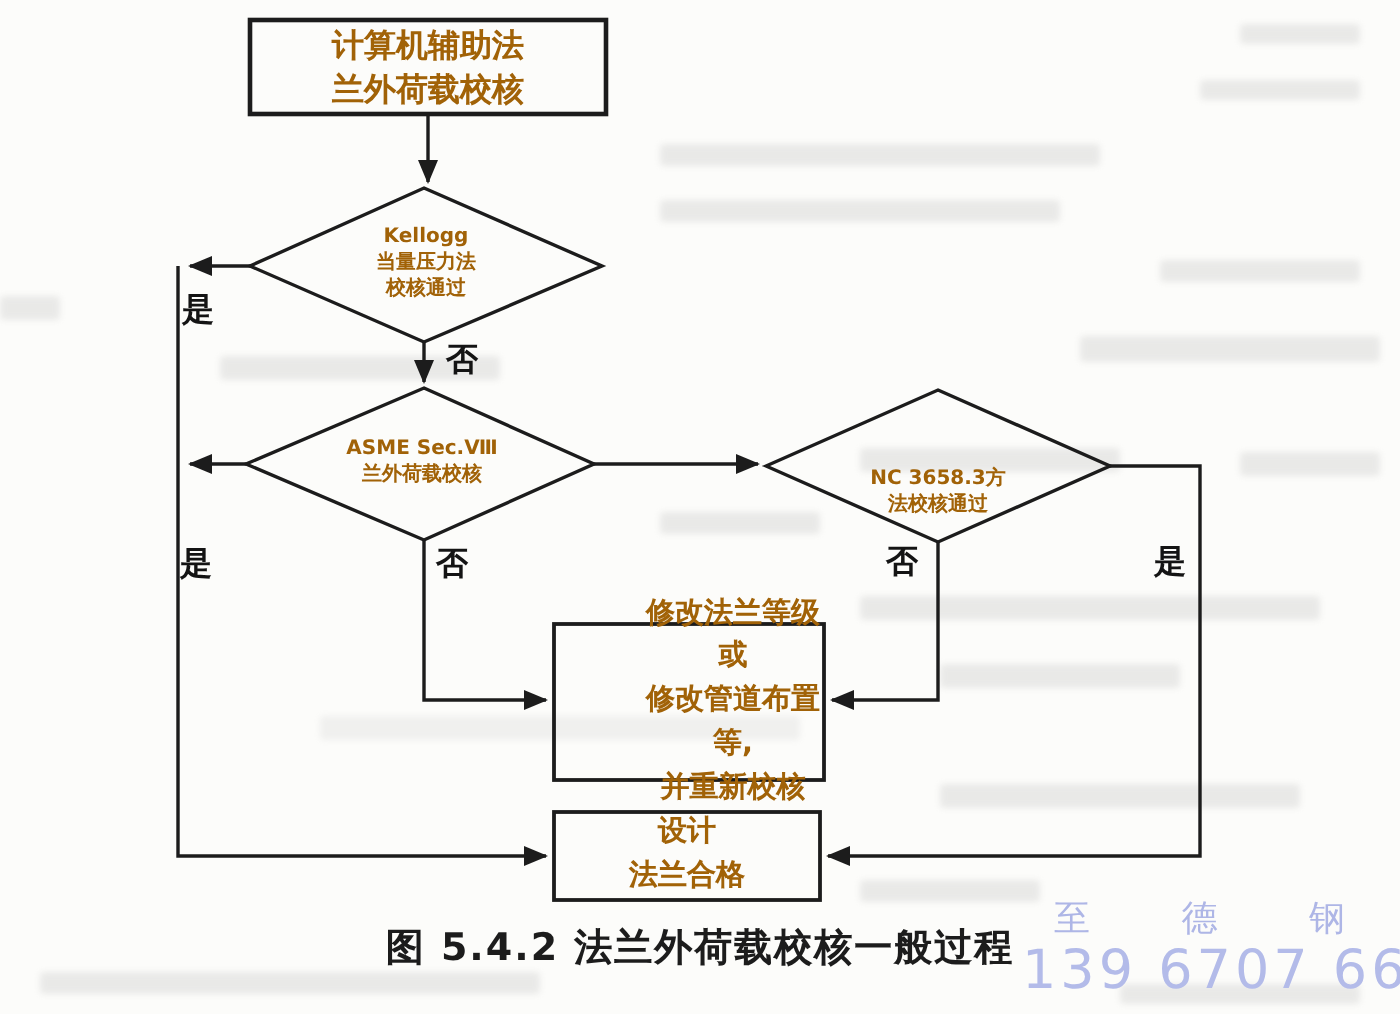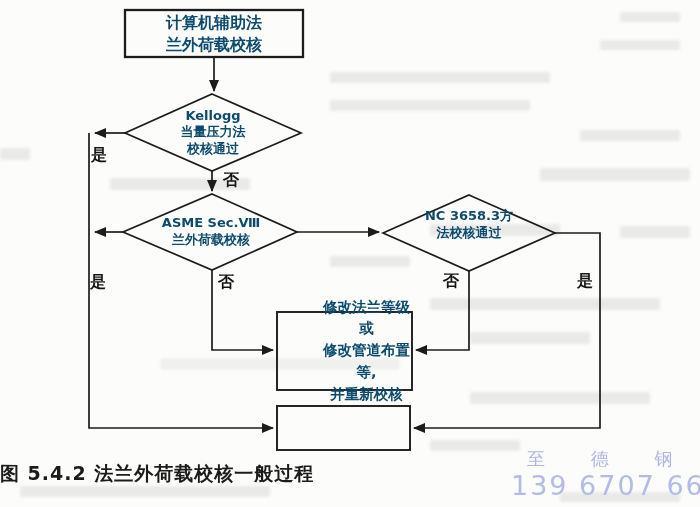--- a/index.html
+++ b/index.html
@@ -24,36 +24,37 @@
   }
   .chart-svg { position: absolute; left: 0; top: 0; }
   .node-label {
     position: absolute;
     display: flex;
     align-items: center;
     justify-content: center;
     text-align: center;
     white-space: pre-line;
     font-weight: 600;
-    color: #0c4a6e;
+    color: #a16207;
   }
   .lbl-process-top   { font-size: 16px; line-height: 1.35; }
-  .lbl-decision      { font-size: 13px; line-height: 1.28; }
+  .lbl-decision      { font-size: 10px; line-height: 1.28; }
   .lbl-process       { font-size: 14.5px; line-height: 1.5; }
   .edge-label {
     position: absolute;
     font-size: 16px;
     font-weight: 600;
     color: #141414;
     line-height: 1;
   }
   .caption {
     position: absolute;
     left: 0; right: 0;
     top: 461px;
+    text-align: center;
     font-size: 19px;
     font-weight: 700;
     letter-spacing: 1px;
     color: #1c1c1c;
   }
   .watermark-name {
     position: absolute;
     left: 527px; top: 447px;
     font-size: 18px;
     letter-spacing: 20px;
@@ -138,27 +139,29 @@
   <div class="node-label lbl-process-top" style="left:125px;top:10px;width:178px;height:47px;">计算机辅助法
 兰外荷载校核</div>
 
   <div class="node-label lbl-decision" style="left:127px;top:94px;width:172px;height:77px;">Kellogg
 当量压力法
 校核通过</div>
 
   <div class="node-label lbl-decision" style="left:125px;top:194px;width:172px;height:76px;">ASME Sec.Ⅷ
 兰外荷载校核</div>
 
-  <div class="node-label lbl-decision" style="left:383px;top:187px;width:172px;height:76px;">NC 3658.3方
+  <div class="node-label lbl-decision" style="left:383px;top:209px;width:172px;height:76px;">NC 3658.3方
 法校核通过</div>
 
   <div class="node-label lbl-process" style="left:277px;top:312px;width:135px;height:78px;padding-left:44px;">修改法兰等级或
 修改管道布置等,
 并重新校核</div>
 
+  <div class="node-label lbl-process" style="left:277px;top:406px;width:133px;height:44px;">设计
+法兰合格</div>
 
   <span class="edge-label" style="left:91px;top:147px;">是</span>
   <span class="edge-label" style="left:223px;top:172px;">否</span>
   <span class="edge-label" style="left:90px;top:274px;">是</span>
   <span class="edge-label" style="left:218px;top:274px;">否</span>
   <span class="edge-label" style="left:443px;top:273px;">否</span>
   <span class="edge-label" style="left:577px;top:273px;">是</span>
 
   <div class="caption">图 5.4.2   法兰外荷载校核一般过程</div>
 

